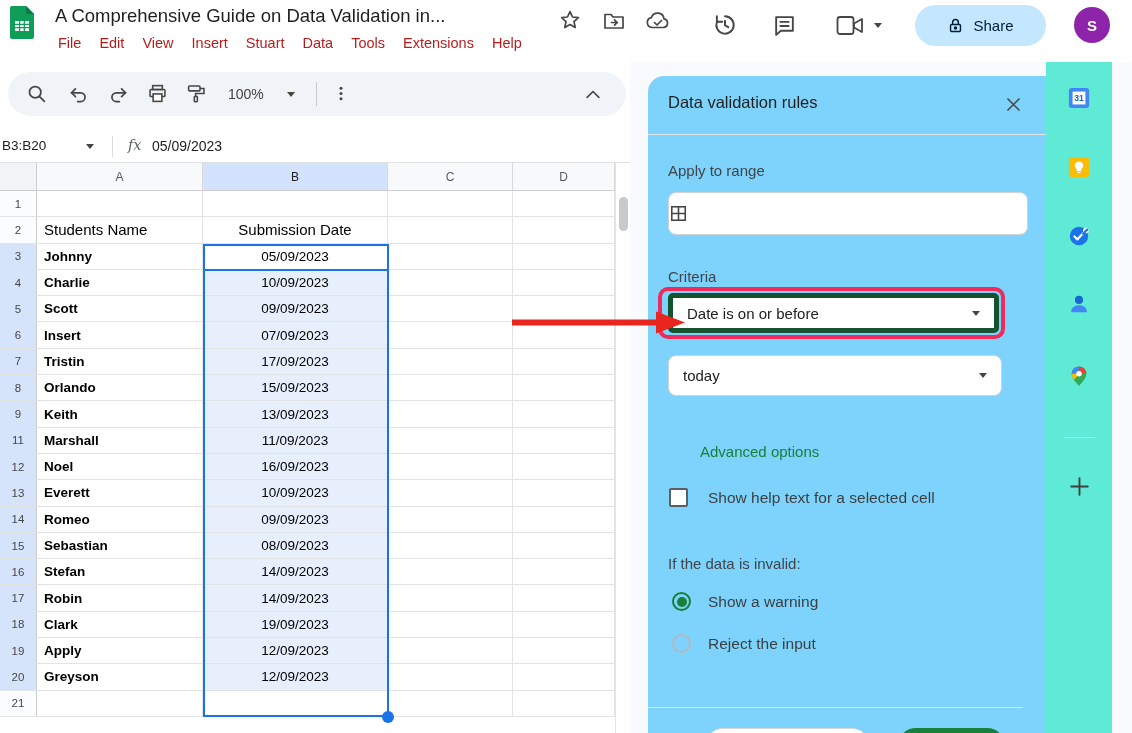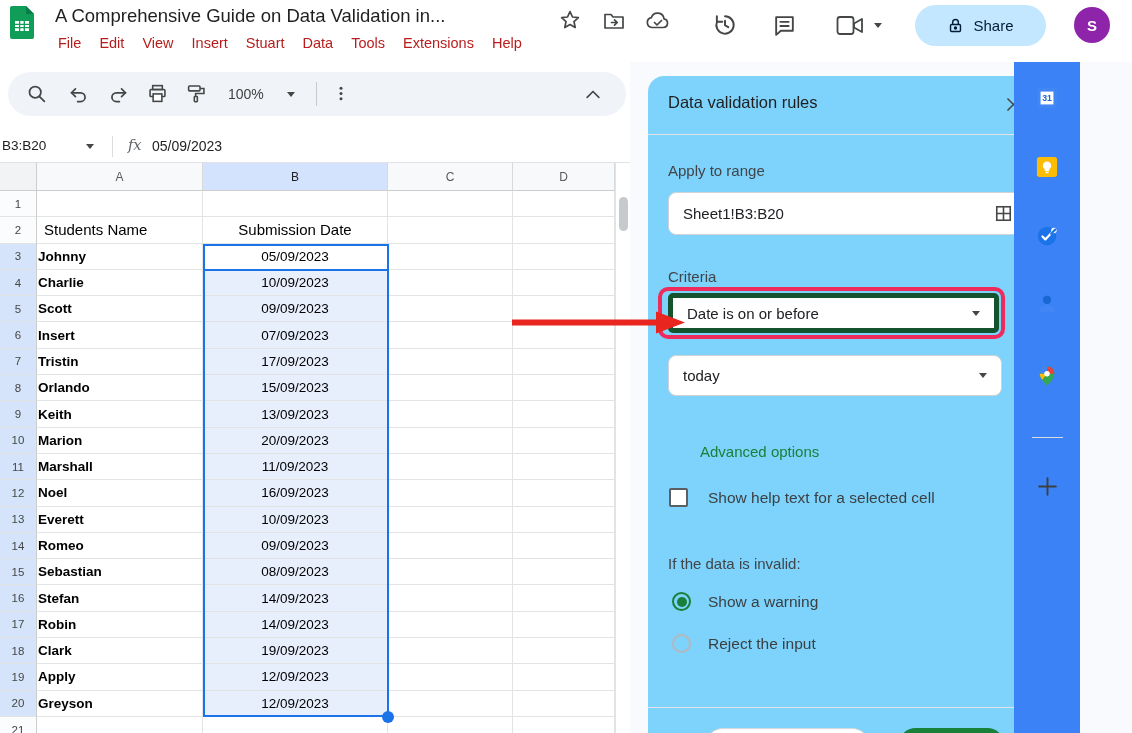--- a/index.html
+++ b/index.html
@@ -43,21 +43,21 @@
   .colhead { height:28px; background:#f8f9fa; border-right:1px solid #d7d9db; border-bottom:1px solid #cbcdcf;
              font-size:12px; color:#575b5f; display:flex; align-items:center; justify-content:center; }
   .colhead.sel { background:#d3e3fd; color:#202124; }
   .grow { display:flex; height:26.3px; }
   .rowhead { width:37px; background:#fbfcfd; border-right:1px solid #cbcdcf; border-bottom:1px solid #e2e3e3;
              font-size:11.5px; color:#444746; display:flex; align-items:center; justify-content:center; }
   .rowhead.sel { background:#d6e4fb; }
   .cell { border-right:1px solid #e2e3e3; border-bottom:1px solid #e2e3e3; background:#fff;
           font-size:13.5px; color:#000; display:flex; align-items:center; overflow:hidden; }
   .ca { width:166px; } .cb { width:185px; } .cc { width:125px; } .cd { width:102px; }
-  .ncell { font-weight:bold; padding-left:1px; }
+  .ncell { font-weight:bold; padding-left:7px; }
   .hcell { font-weight:normal; font-size:15px; padding-left:7px; }
   .hcell.center { justify-content:center; padding-left:0; }
   .dcell { justify-content:center; }
   .dcell.sel { background:#e7effd; }
   .dcell.active { background:#fff; }
   .range-border { left:203px; top:243.5px; width:186px; height:473.5px; border:2px solid #1a73e8; pointer-events:none; }
   .active-cell { left:203px; top:243.5px; width:186px; height:27px; border:2px solid #1a73e8; pointer-events:none; }
   .fill-handle { left:382px; top:711px; width:12px; height:12px; border-radius:50%; background:#1a73e8; }
   .vscroll { left:615px; top:163px; width:15px; height:570px; background:#fff; border-left:1px solid #e2e3e3; }
   .vthumb { left:619px; top:197px; width:9px; height:34px; border-radius:5px; background:#c7cacd; }
@@ -75,21 +75,21 @@
   .advanced { left:52px; top:367px; font-size:15px; color:#188038; font-weight:500; }
   .checkbox { left:21px; top:412px; width:19px; height:19px; border:2px solid #5b5f63; border-radius:2px; background:#fff; }
   .radio { width:19px; height:19px; border-radius:50%; position:absolute; }
   .radio.on { border:2px solid #188038; }
   .radio.on::after { content:""; position:absolute; left:2.5px; top:2.5px; width:10px; height:10px; border-radius:50%; background:#188038; }
   .radio.off { border:2px solid #b4b7bb; }
   .btn-outline { left:57px; top:652px; width:165px; height:36px; border:1px solid #d5d8dc; border-radius:18px; background:#fff; }
   .btn-green { left:250px; top:652px; width:107px; height:36px; border-radius:18px; background:#188038; border:none; }
 
   
-  .sidebar { left:1014px; top:62px; width:66px; height:671px; background:#3b82f6; }
+  .sidebar { left:1046px; top:62px; width:66px; height:671px; background:#5eead4; }
   .side-icon { position:absolute; left:22px; width:22px; height:22px; }
   .side-divider { position:absolute; left:18px; top:375px; width:31px; height:1px; background:#dadce0; }
 
   
   .anno-arrow { left:505px; top:300px; pointer-events:none; }
 </style>
 </head>
 <body>
 
 <div class="abs topbar">
@@ -261,27 +261,20 @@
         <div class="cell cd"></div>
       </div>
       <div class="grow">
         <div class="rowhead sel">9</div>
         <div class="cell ca ncell">Keith</div>
         <div class="cell cb dcell sel">13/09/2023</div>
         <div class="cell cc"></div>
         <div class="cell cd"></div>
       </div>
       <div class="grow">
-        <div class="rowhead sel">10</div>
-        <div class="cell ca ncell">Marion</div>
-        <div class="cell cb dcell sel">20/09/2023</div>
-        <div class="cell cc"></div>
-        <div class="cell cd"></div>
-      </div>
-      <div class="grow">
         <div class="rowhead sel">11</div>
         <div class="cell ca ncell">Marshall</div>
         <div class="cell cb dcell sel">11/09/2023</div>
         <div class="cell cc"></div>
         <div class="cell cd"></div>
       </div>
       <div class="grow">
         <div class="rowhead sel">12</div>
         <div class="cell ca ncell">Noel</div>
         <div class="cell cb dcell sel">16/09/2023</div>
@@ -362,21 +355,20 @@
 <div class="abs right-region"></div>
 <div class="abs panel">
   <div class="abs panel-title">Data validation rules</div>
   <svg class="abs" style="left:356px;top:19px" width="19" height="19" viewBox="0 0 24 24" fill="none" stroke="#444746" stroke-width="2">
     <path d="M5 5l14 14M19 5L5 19" stroke-linecap="round"></path>
   </svg>
   <div class="abs panel-divider" style="left:0;top:58px;width:400px"></div>
 
   <div class="abs plabel" style="left:20px;top:86px">Apply to range</div>
   <div class="abs field" style="left:20px;top:116px;width:360px;height:43px">
-    <div class="txt">Sheet1!B3:B20</div>
     <svg style="margin-right:14px" width="19" height="19" viewBox="0 0 24 24" fill="none" stroke="#444746" stroke-width="2">
       <rect x="3.5" y="3.5" width="17" height="17"></rect>
       <path d="M12 3.5v17M3.5 12h17"></path>
     </svg>
   </div>
 
   <div class="abs plabel" style="left:20px;top:192px">Criteria</div>
   <div class="abs field criteria-dd">
     <div class="txt">Date is on or before</div>
     <div class="caret-sm" style="margin-right:14px"></div>

